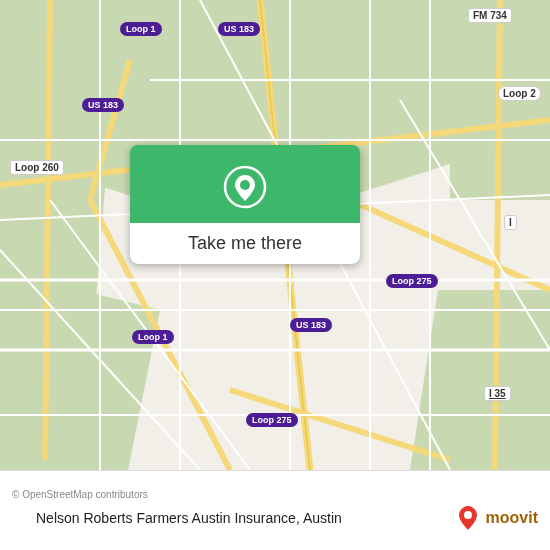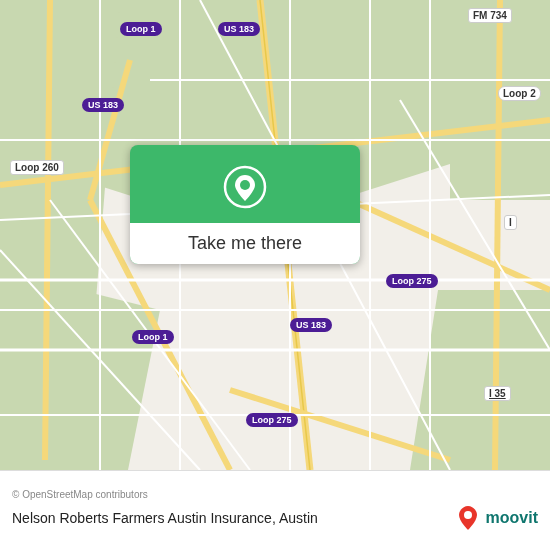--- a/index.html
+++ b/index.html
@@ -89,20 +89,21 @@
     .attribution {
       font-size: 10px;
       color: #888;
       margin-bottom: 4px;
     }
 
     .place-row {
       display: flex;
       align-items: center;
       justify-content: space-between;
+      margin-left: 24px;
     }
 
     .place-name {
       font-size: 14px;
       font-weight: 500;
       color: #222;
     }
 
     .moovit-logo {
       display: flex;
@@ -111,21 +112,21 @@
     }
 
     .moovit-icon {
       width: 28px;
       height: 28px;
     }
 
     .moovit-text {
       font-size: 16px;
       font-weight: 700;
-      color: #0f766e;
+      color: #a16207;
     }
 
     
     .take-me-there-container {
       position: absolute;
       top: 145px;
       left: 130px;
       width: 230px;
     }
 

